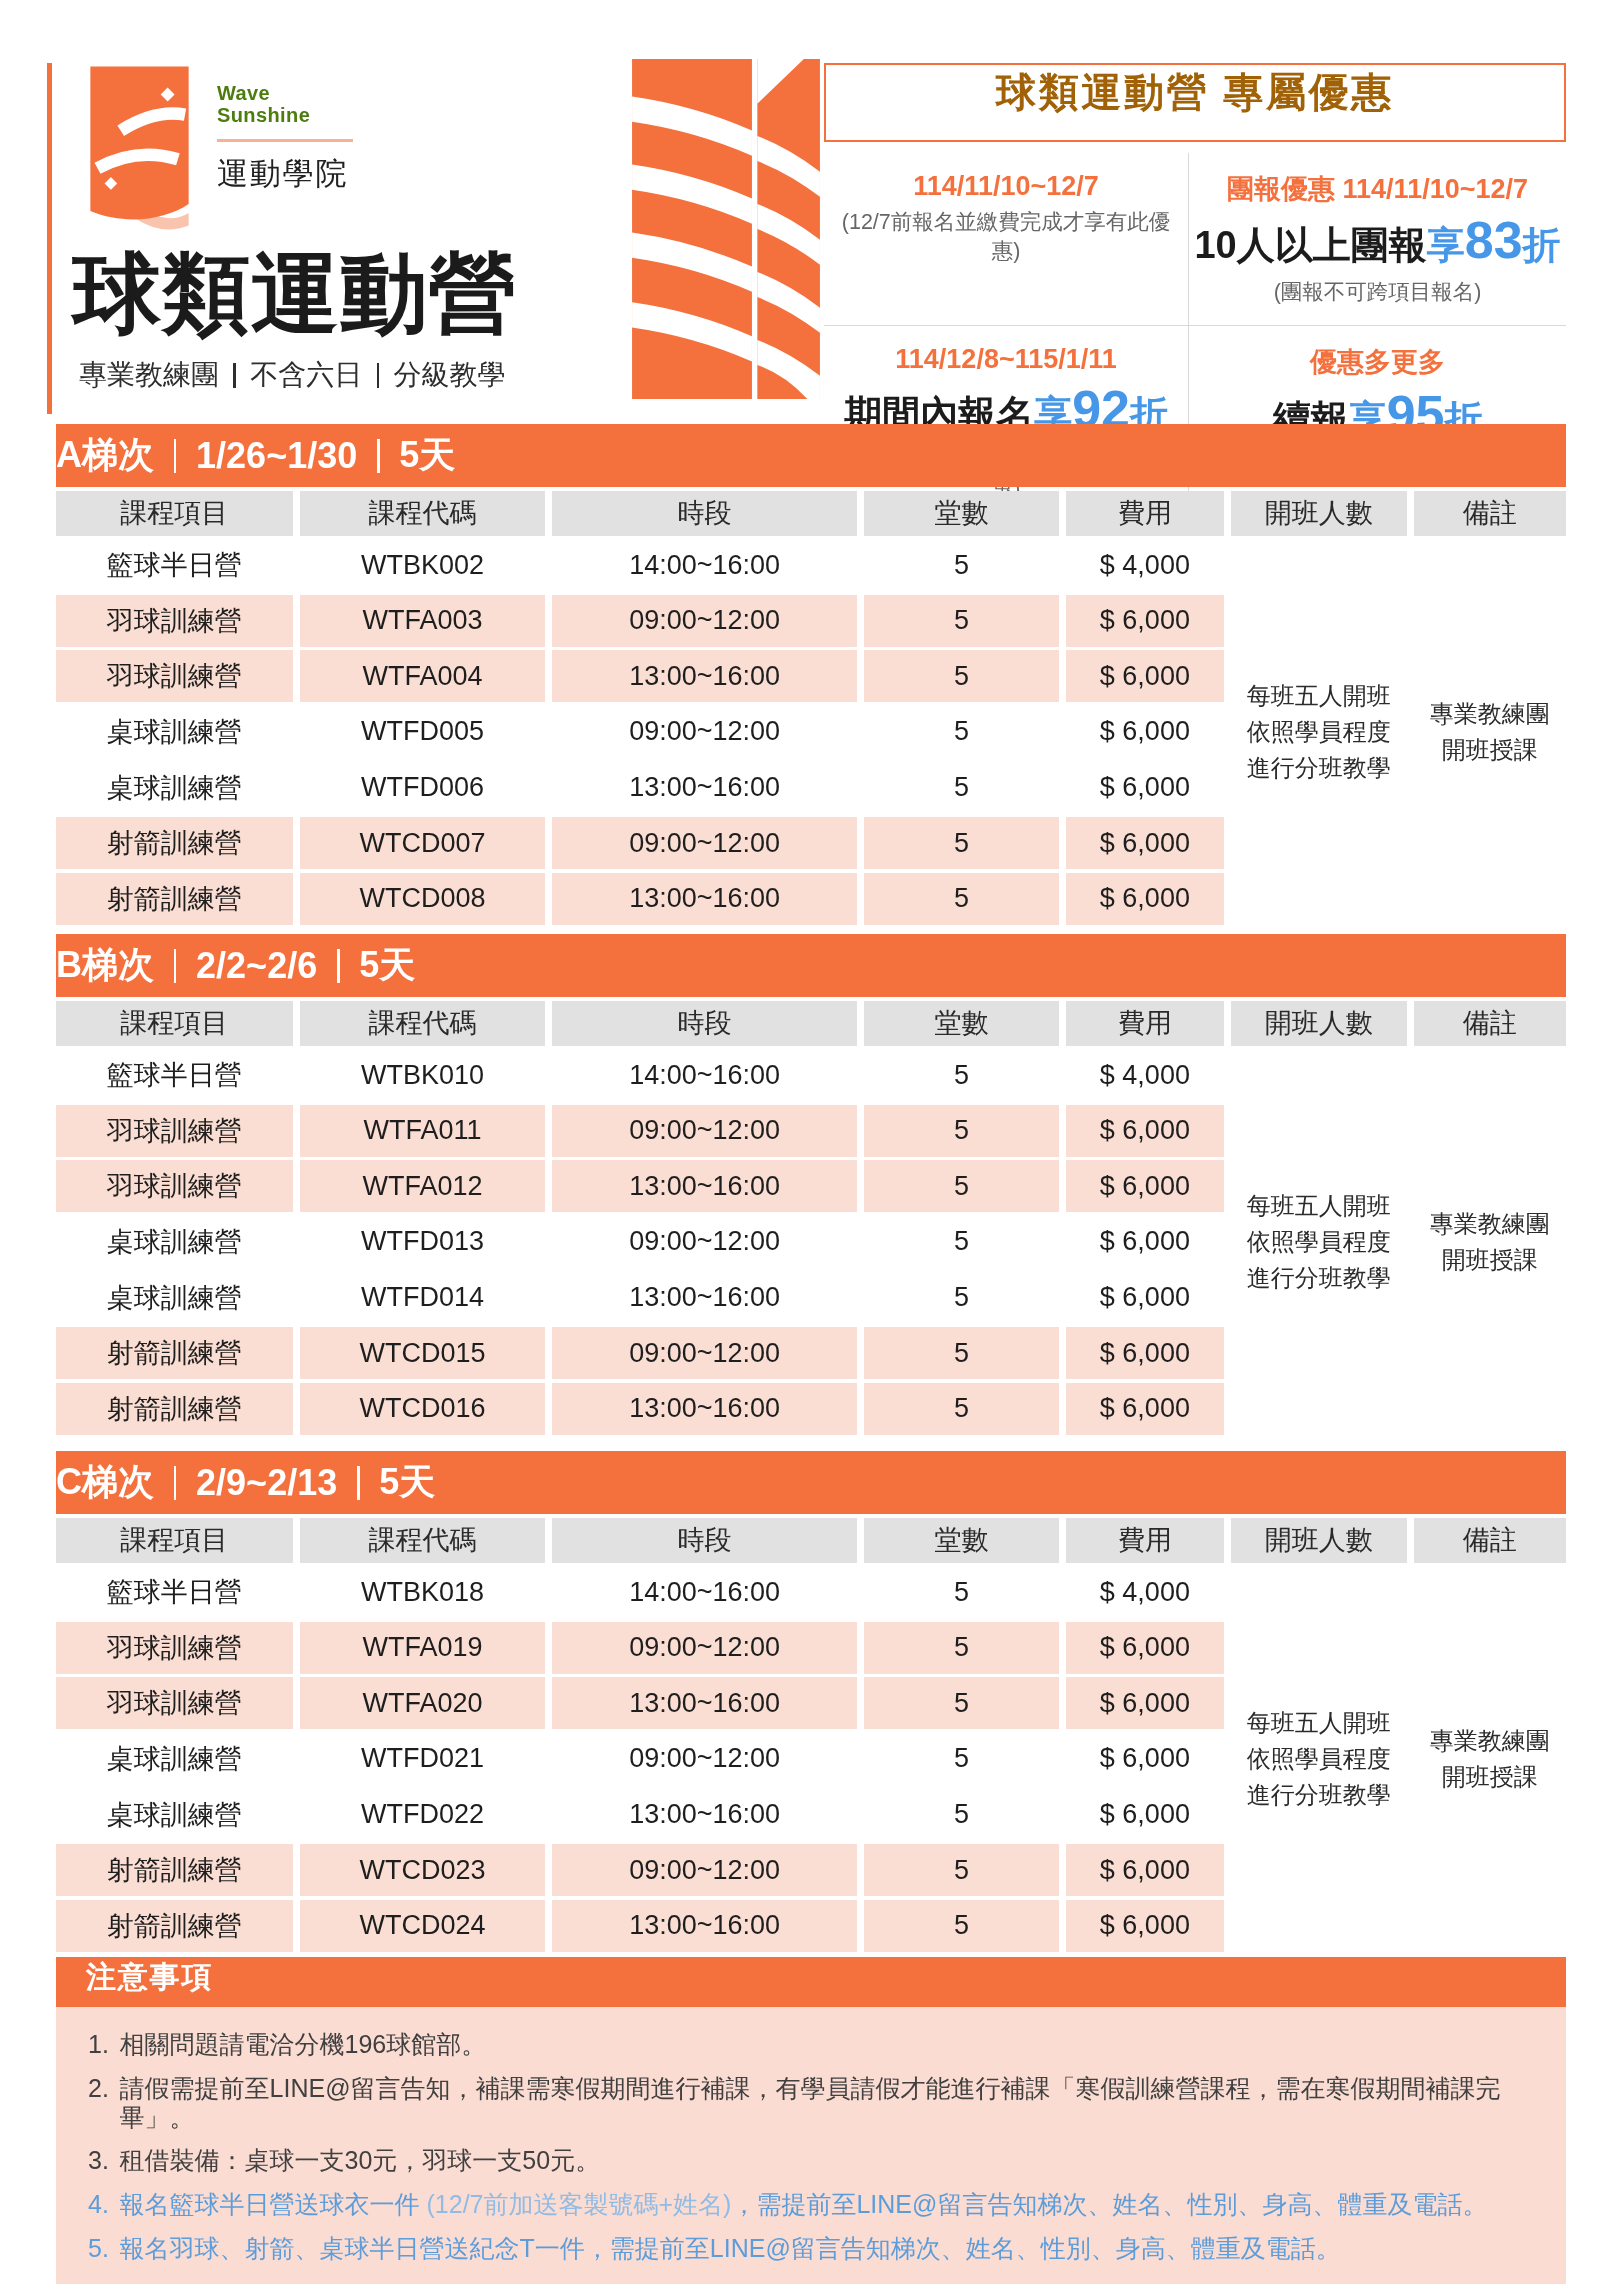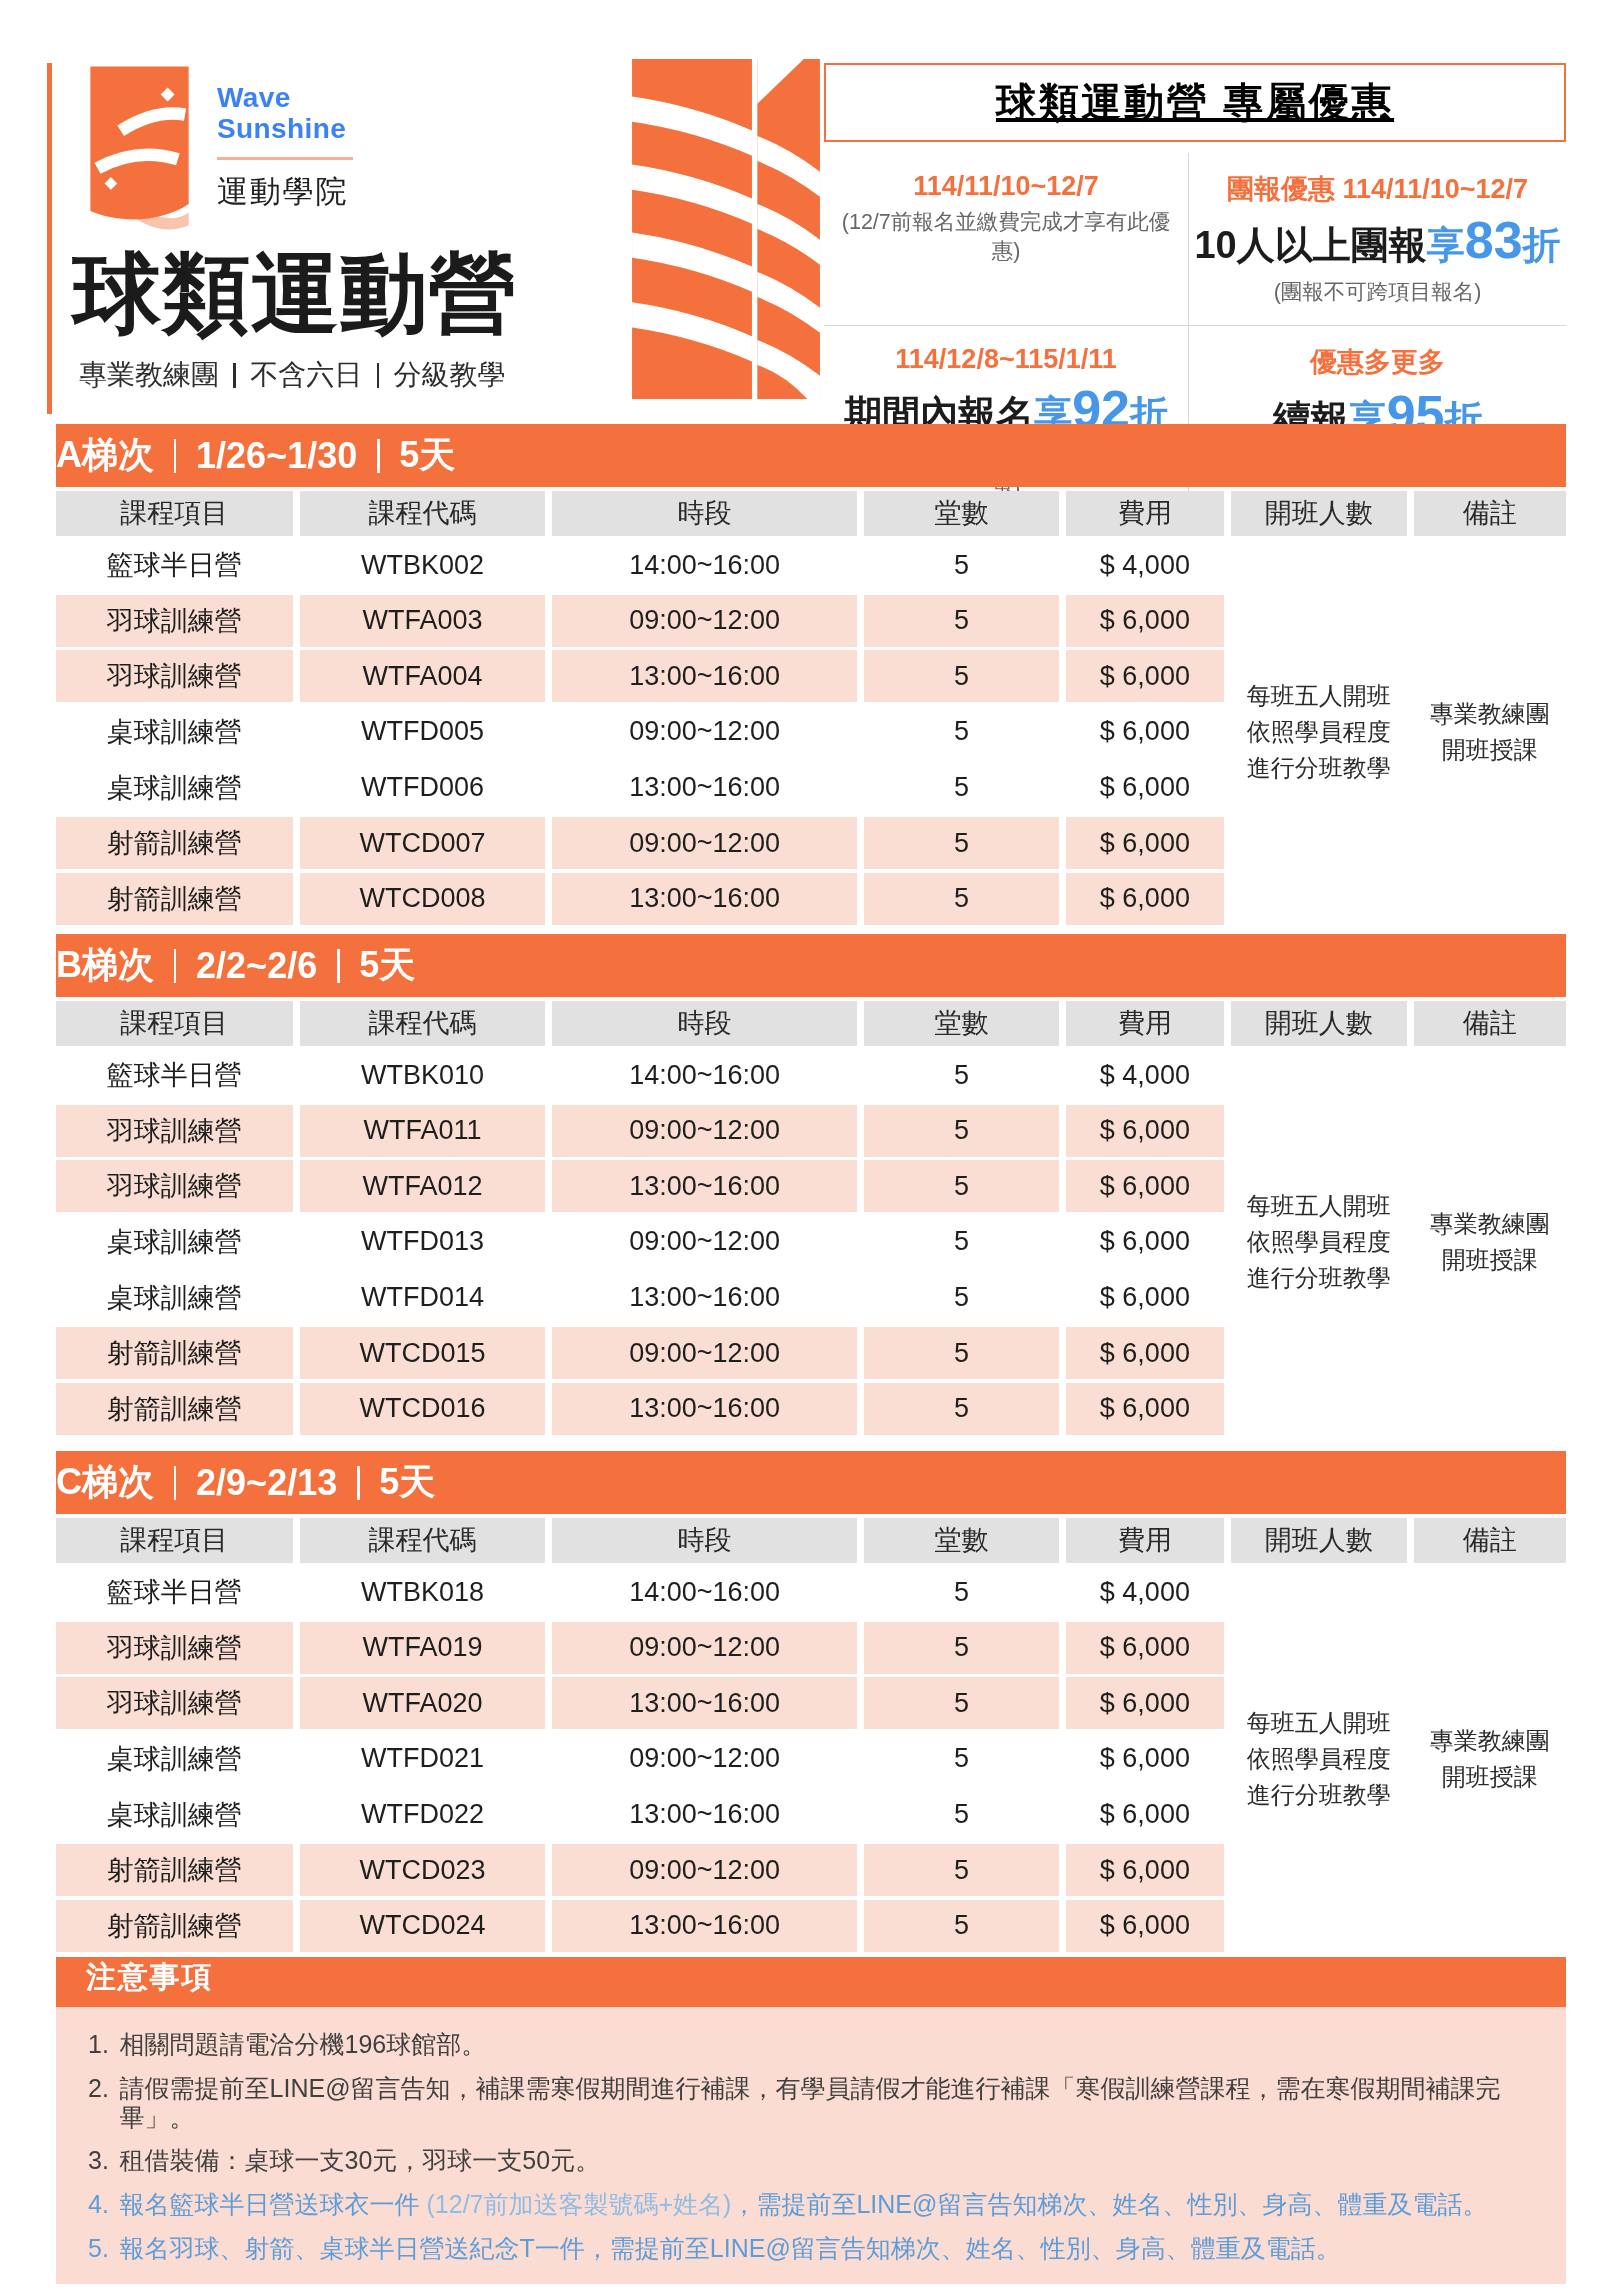--- a/index.html
+++ b/index.html
@@ -4,31 +4,31 @@
 <style>
   html,body{margin:0;padding:0;}
   body{
     width:1621px;height:2293px;position:relative;background:#ffffff;
     font-family:"Liberation Sans", sans-serif;color:#1e1e1e;overflow:hidden;
   }
   
   .accent-bar{position:absolute;left:47px;top:63px;width:5.4px;height:351px;background:#F4713E;}
   .logo-svg{position:absolute;left:85px;top:59px;width:109px;height:172px;}
   .brand-text{position:absolute;left:217px;top:82px;}
-  .brand-name{font-size:28px;line-height:1.12;font-weight:700;color:#3b82f6;letter-spacing:0.4px;}
+  .brand-name{font-size:20px;line-height:1.12;font-weight:700;color:#4d7c0f;letter-spacing:0.4px;}
   .brand-divider{width:136px;height:2.7px;background:#F7B193;margin:12.5px 0 10.7px 0;}
   .brand-sub{font-size:31px;color:#222;letter-spacing:1.8px;}
   .page-title{position:absolute;left:73px;top:235px;margin:0;font-size:88px;font-weight:900;color:#1b1b1b;letter-spacing:0.9px;}
   .page-subtitle{position:absolute;left:79px;top:356px;font-size:28px;color:#2e2e2e;display:flex;align-items:center;}
   .sub-sep{display:inline-block;width:2.7px;height:25px;background:#2e2e2e;margin:0 14.3px;}
   .deco-svg{position:absolute;left:632px;top:59px;width:188px;height:340px;}
   
   .promo{position:absolute;left:824px;top:63px;width:742px;}
-  .promo-title-box{border:2.7px solid #F4713E;height:75px;display:flex;align-items:center;justify-content:center;
-    font-size:40px;font-weight:700;color:#000000;letter-spacing:2.7px;text-decoration:underline;}
+  .promo-title-box{border:2.7px solid #F4713E;height:75px;display:flex;align-items:flex-start;justify-content:center;
+    font-size:40px;font-weight:700;color:#a16207;letter-spacing:2.7px;}
   .promo-grid{display:grid;grid-template-columns:1fr 1fr;margin-top:10.7px;}
   .promo-cell{text-align:center;padding:18px 5.4px 19.7px 5.4px;}
   .promo-cell.cright{border-left:1.8px solid #d9d9d9;}
   .promo-cell.cbottom{border-top:1.8px solid #d9d9d9;}
   .promo-date{color:#F4713E;font-size:27px;font-weight:700;}
   .promo-main{margin-top:3.6px;white-space:nowrap;}
   .promo-black{font-size:38px;font-weight:700;color:#1c1c1c;}
   .promo-blue{font-size:38px;font-weight:700;color:#4697E7;}
   .promo-num{font-size:52px;font-weight:700;color:#4697E7;}
   .promo-paren{color:#666;font-size:21.5px;margin-top:5.4px;}

